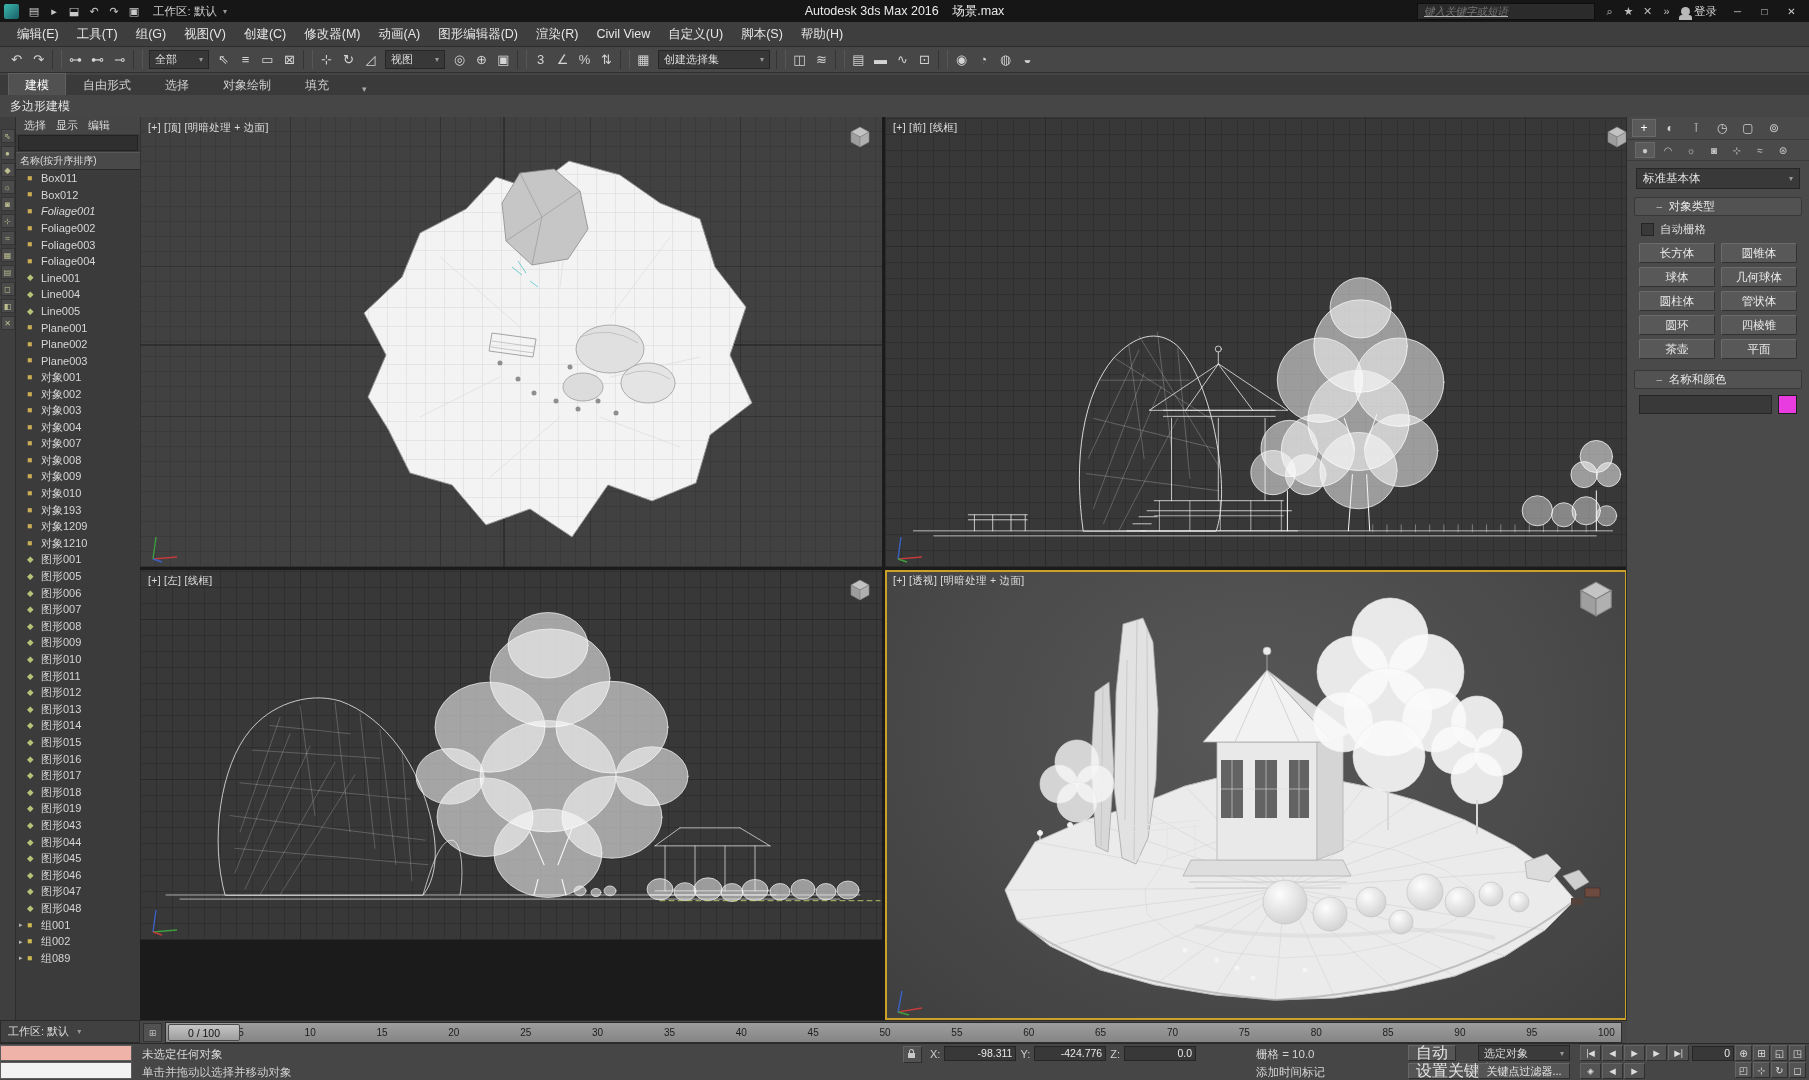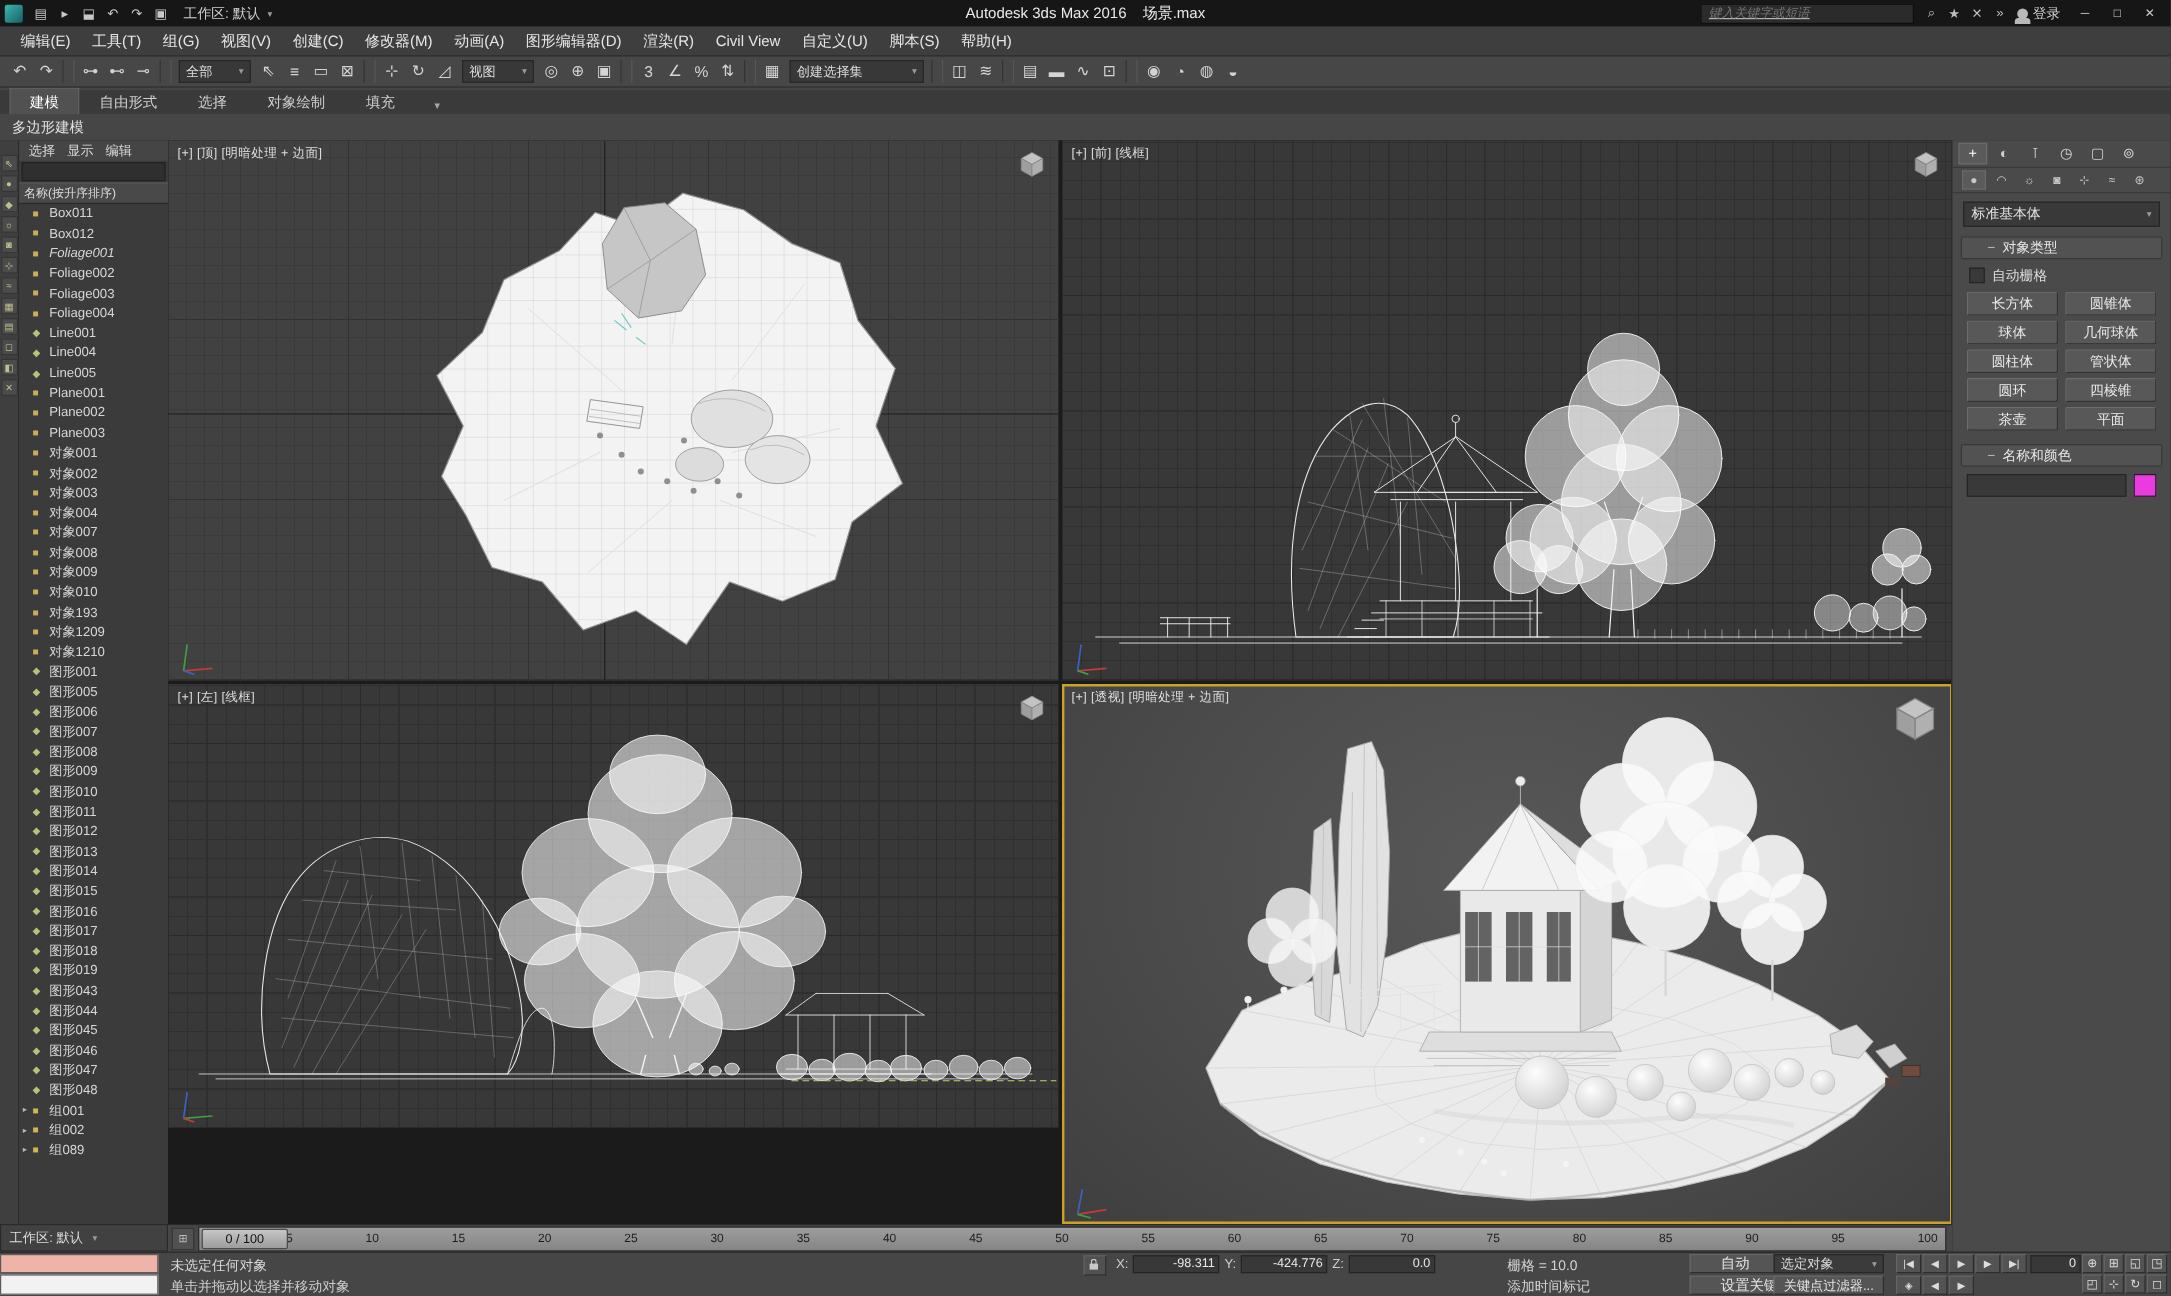--- a/index.html
+++ b/index.html
@@ -62,21 +62,21 @@
   
   .viewports{position:absolute;top:117px;left:140px;width:1487px;height:903px;background:#1b1b1b;}
   .vp{position:absolute;overflow:hidden;}
   #vp1{left:0;top:0;width:742px;height:450px;
     background-color:#414141;
     background-image:
       repeating-linear-gradient(0deg,#323232 0 1px,transparent 1px 150px),
       repeating-linear-gradient(90deg,#323232 0 1px,transparent 1px 150px),
       repeating-linear-gradient(0deg,#3a3a3a 0 1px,transparent 1px 15px),
       repeating-linear-gradient(90deg,#3a3a3a 0 1px,transparent 1px 15px);}
-  #vp2{left:745px;top:0;width:742px;height:450px;}
+  #vp2{left:745px;top:0;width:742px;height:450px;padding-left:12px;}
   #vp3{left:0;top:453px;width:742px;height:370px;}
   #vp2,#vp3{background-color:#383838;
     background-image:
       repeating-linear-gradient(0deg,#2a2a2a 0 1px,transparent 1px 160px),
       repeating-linear-gradient(90deg,#2a2a2a 0 1px,transparent 1px 160px),
       repeating-linear-gradient(0deg,#2f2f2f 0 1px,transparent 1px 16px),
       repeating-linear-gradient(90deg,#2f2f2f 0 1px,transparent 1px 16px);}
   #vp4{left:745px;top:453px;width:742px;height:450px;
     background:radial-gradient(ellipse at 50% 35%,#585858 0%,#4b4b4b 55%,#3f3f3f 100%);
     box-shadow:inset 0 0 0 2px #c9a227;}
@@ -117,21 +117,21 @@
   .sb-status{position:absolute;left:142px;top:3px;color:#dadada;}
   .sb-prompt{position:absolute;left:142px;top:21px;color:#cfcfcf;}
   .lock-btn{position:absolute;left:903px;top:2px;width:17px;height:15px;background:#515151;border:1px solid #626262;border-bottom-color:#2e2e2e;border-right-color:#2e2e2e;}
   .lock-btn::before{content:"";position:absolute;left:4px;top:6px;width:7px;height:5px;background:#c9c9c9;}
   .lock-btn::after{content:"";position:absolute;left:5px;top:2px;width:3px;height:4px;border:1.5px solid #c9c9c9;border-bottom:none;border-radius:3px 3px 0 0;}
   .coords{position:absolute;left:930px;top:2px;display:flex;gap:4px;align-items:center;}
   .coord-label{color:#cfcfcf;font-size:11px;}
   .coord-field{width:64px;height:13px;background:#383838;border:1px solid #252525;color:#e8e8e8;font-size:10.5px;text-align:right;padding:0 3px;line-height:13px;}
   .grid-label{position:absolute;left:1256px;top:3px;color:#d4d4d4;}
   .timetag{position:absolute;left:1256px;top:21px;color:#d4d4d4;}
-  .sb-btn{position:absolute;height:16px;background:#555;border:1px solid #676767;border-bottom-color:#2e2e2e;border-right-color:#2e2e2e;color:#e4e4e4;font-size:12px;display:flex;align-items:center;padding:0 25px;box-sizing:border-box;}
+  .sb-btn{position:absolute;height:16px;background:#555;border:1px solid #676767;border-bottom-color:#2e2e2e;border-right-color:#2e2e2e;color:#e4e4e4;font-size:16px;display:flex;align-items:center;padding:0 7px;box-sizing:border-box;}
   .autokey{left:1408px;top:1px;}
   .setkey{left:1408px;top:19px;}
   .selobj{position:absolute;left:1478px;top:1px;width:92px;height:16px;background:#3b3b3b;border:1px solid #272727;display:flex;align-items:center;justify-content:space-between;padding:0 5px;font-size:11px;box-sizing:border-box;}
   .selobj::after{content:"▾";font-size:8px;color:#9a9a9a;}
   .keyfilters{left:1478px;top:19px;width:92px;justify-content:center;padding:0 2px;font-size:11px;}
   .playback{position:absolute;left:1580px;top:1px;display:flex;gap:1px;}
   .keystep{position:absolute;left:1580px;top:19px;display:flex;gap:1px;}
   .pb-btn{width:21px;height:16px;background:#535353;border:1px solid #656565;border-bottom-color:#2e2e2e;border-right-color:#2e2e2e;color:#ddd;font-size:8.5px;display:flex;align-items:center;justify-content:center;box-sizing:border-box;}
   .frame-field{position:absolute;left:1692px;top:2px;width:34px;height:13px;background:#383838;border:1px solid #252525;color:#e8e8e8;font-size:10.5px;text-align:right;padding:0 3px;line-height:13px;}
   .vp-nav{position:absolute;right:3px;top:1px;display:grid;grid-template-columns:repeat(4,17px);grid-auto-rows:16px;gap:1px;}

